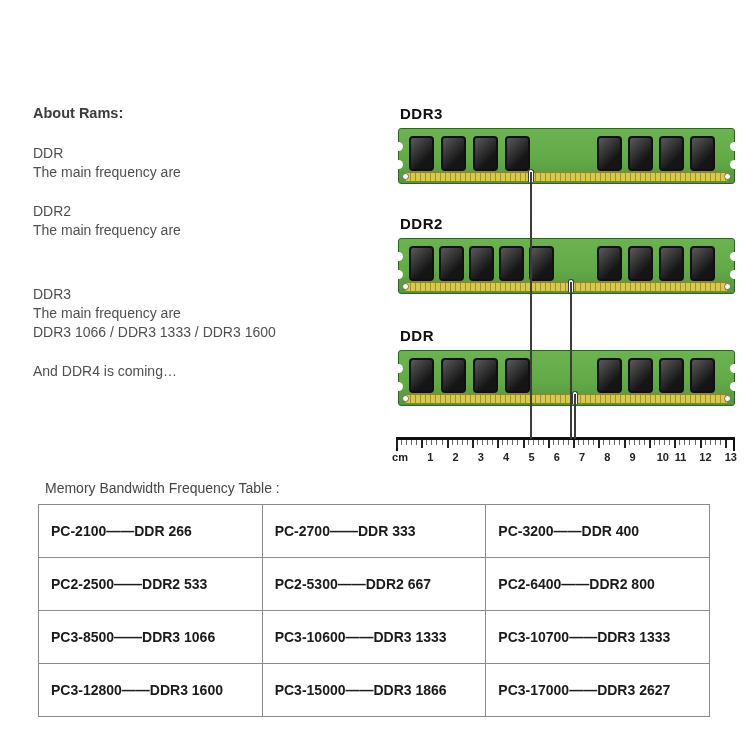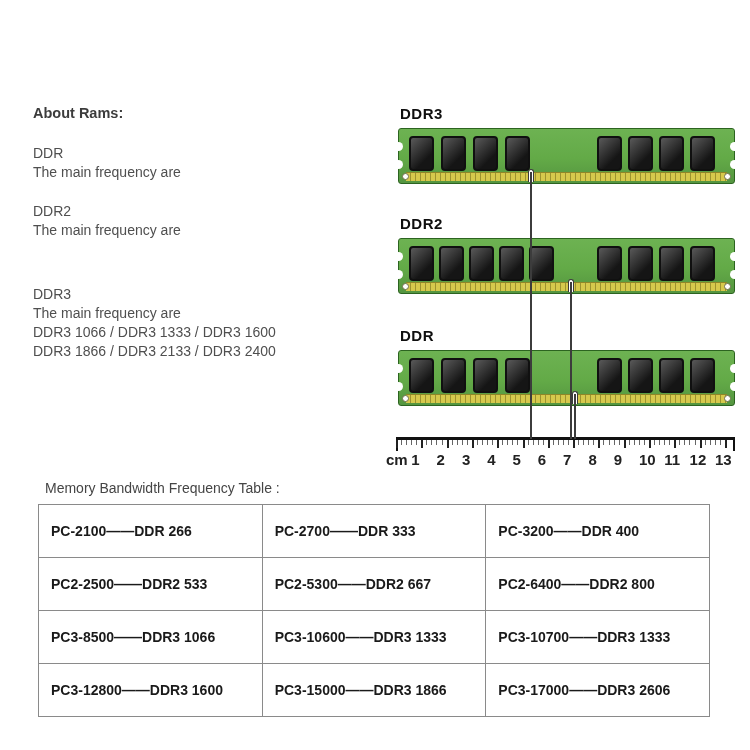--- a/index.html
+++ b/index.html
@@ -37,22 +37,22 @@
   .hole{position:absolute;width:5px;height:5px;border-radius:50%;background:#fff;
         border:1px solid #6f6f4a;bottom:3px;z-index:2;}
   .pointer-line{position:absolute;width:2px;background:#3c3c3c;z-index:5;}
 
   
   .ruler{position:absolute;left:396px;top:437px;width:339px;height:28px;}
   .ruler-base{position:absolute;left:0;top:0;width:100%;height:3px;background:#111;}
   .ruler-cap{position:absolute;top:0;width:2px;height:14px;background:#111;}
   .tick-major{position:absolute;top:3px;width:2px;height:8px;background:#222;}
   .tick-minor{position:absolute;top:3px;width:1px;height:5px;background:#666;}
-  .ruler-label{position:absolute;top:14px;width:22px;text-align:left;
-               font-size:15px;font-weight:600;color:#222;}
+  .ruler-label{position:absolute;top:14px;width:22px;text-align:right;
+               font-size:11px;font-weight:600;color:#222;}
 
   
   .table-title{position:absolute;left:45px;top:480px;font-size:14px;color:#454545;}
   .freq-table{position:absolute;left:38px;top:504px;width:672px;border-collapse:collapse;}
   .freq-table td{border:1px solid #8a8a8a;height:50px;width:33.33%;
                  font-size:14px;font-weight:bold;color:#1a1a1a;padding-left:12px;}
 </style>
 </head>
 <body>
 
@@ -69,23 +69,23 @@
 
     <div class="ram-block b2">
       <div>DDR2</div>
       <div>The main frequency are</div>
     </div>
 
     <div class="ram-block">
       <div>DDR3</div>
       <div>The main frequency are</div>
       <div>DDR3 1066 / DDR3 1333 / DDR3 1600</div>
-      <div>DDR3 1866 / DDR3 2133 / DDR3 2400</div>
-    </div>
-
+    </div>
+
+    <div class="ddr4-note">And DDR4 is coming…</div>
   </div>
 
   <div id="modules-area">
       <div class="module-label" style="left: 400px; top: 105px; position: absolute;">DDR3</div>
       <div style="position: absolute; left: 398px; top: 128px; width: 337px; height: 56px; z-index: 1;">
         <div class="pcb">
           <div class="chip" style="left: 10px;"></div>
           <div class="chip" style="left: 42px;"></div>
           <div class="chip" style="left: 74px;"></div>
           <div class="chip" style="left: 106px;"></div>
@@ -213,21 +213,21 @@
       <div class="tick-minor" style="left: 232.76px;"></div>
       <div class="tick-minor" style="left: 237.82px;"></div>
       <div class="tick-minor" style="left: 242.88px;"></div>
       <div class="tick-minor" style="left: 247.94px;"></div>
       <div class="ruler-label" style="left: 217.7px;">9</div>
       <div class="tick-major" style="left: 253px;"></div>
       <div class="tick-minor" style="left: 258.06px;"></div>
       <div class="tick-minor" style="left: 263.12px;"></div>
       <div class="tick-minor" style="left: 268.18px;"></div>
       <div class="tick-minor" style="left: 273.24px;"></div>
-      <div class="ruler-label" style="left: 243px;">10</div>
+      <div class="ruler-label" style="left: 251px;">10</div>
       <div class="tick-major" style="left: 278.3px;"></div>
       <div class="tick-minor" style="left: 283.36px;"></div>
       <div class="tick-minor" style="left: 288.42px;"></div>
       <div class="tick-minor" style="left: 293.48px;"></div>
       <div class="tick-minor" style="left: 298.54px;"></div>
       <div class="ruler-label" style="left: 268.3px;">11</div>
       <div class="tick-major" style="left: 303.6px;"></div>
       <div class="tick-minor" style="left: 308.66px;"></div>
       <div class="tick-minor" style="left: 313.72px;"></div>
       <div class="tick-minor" style="left: 318.78px;"></div>
@@ -251,18 +251,18 @@
           <td>PC2-6400——DDR2 800</td>
         </tr>
         <tr>
           <td>PC3-8500——DDR3 1066</td>
           <td>PC3-10600——DDR3 1333</td>
           <td>PC3-10700——DDR3 1333</td>
         </tr>
         <tr>
           <td>PC3-12800——DDR3 1600</td>
           <td>PC3-15000——DDR3 1866</td>
-          <td>PC3-17000——DDR3 2606</td>
+          <td>PC3-17000——DDR3 2627</td>
         </tr>
       </tbody>
   </table>
 
 </div>
 
 </body></html>

